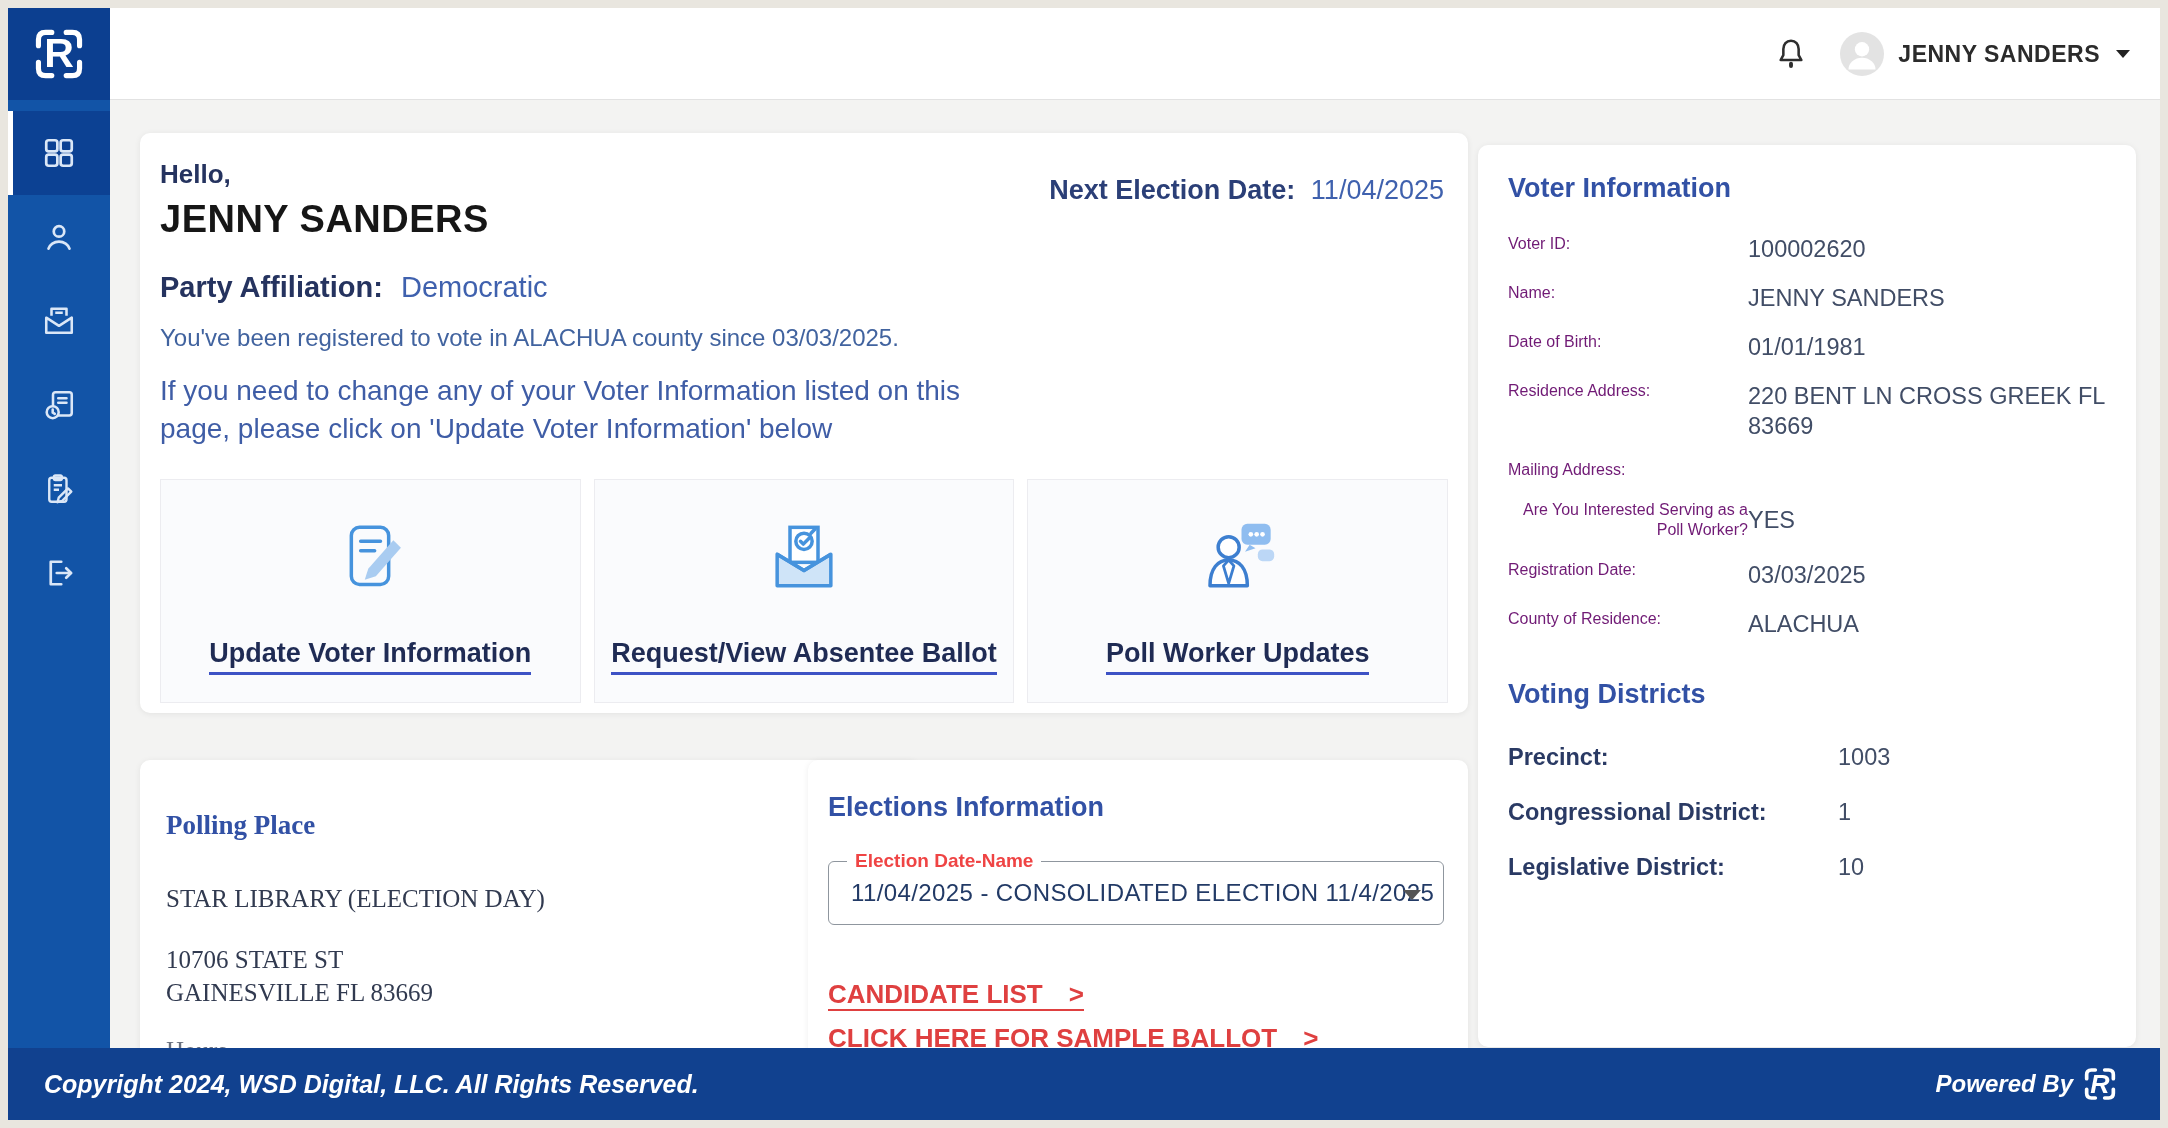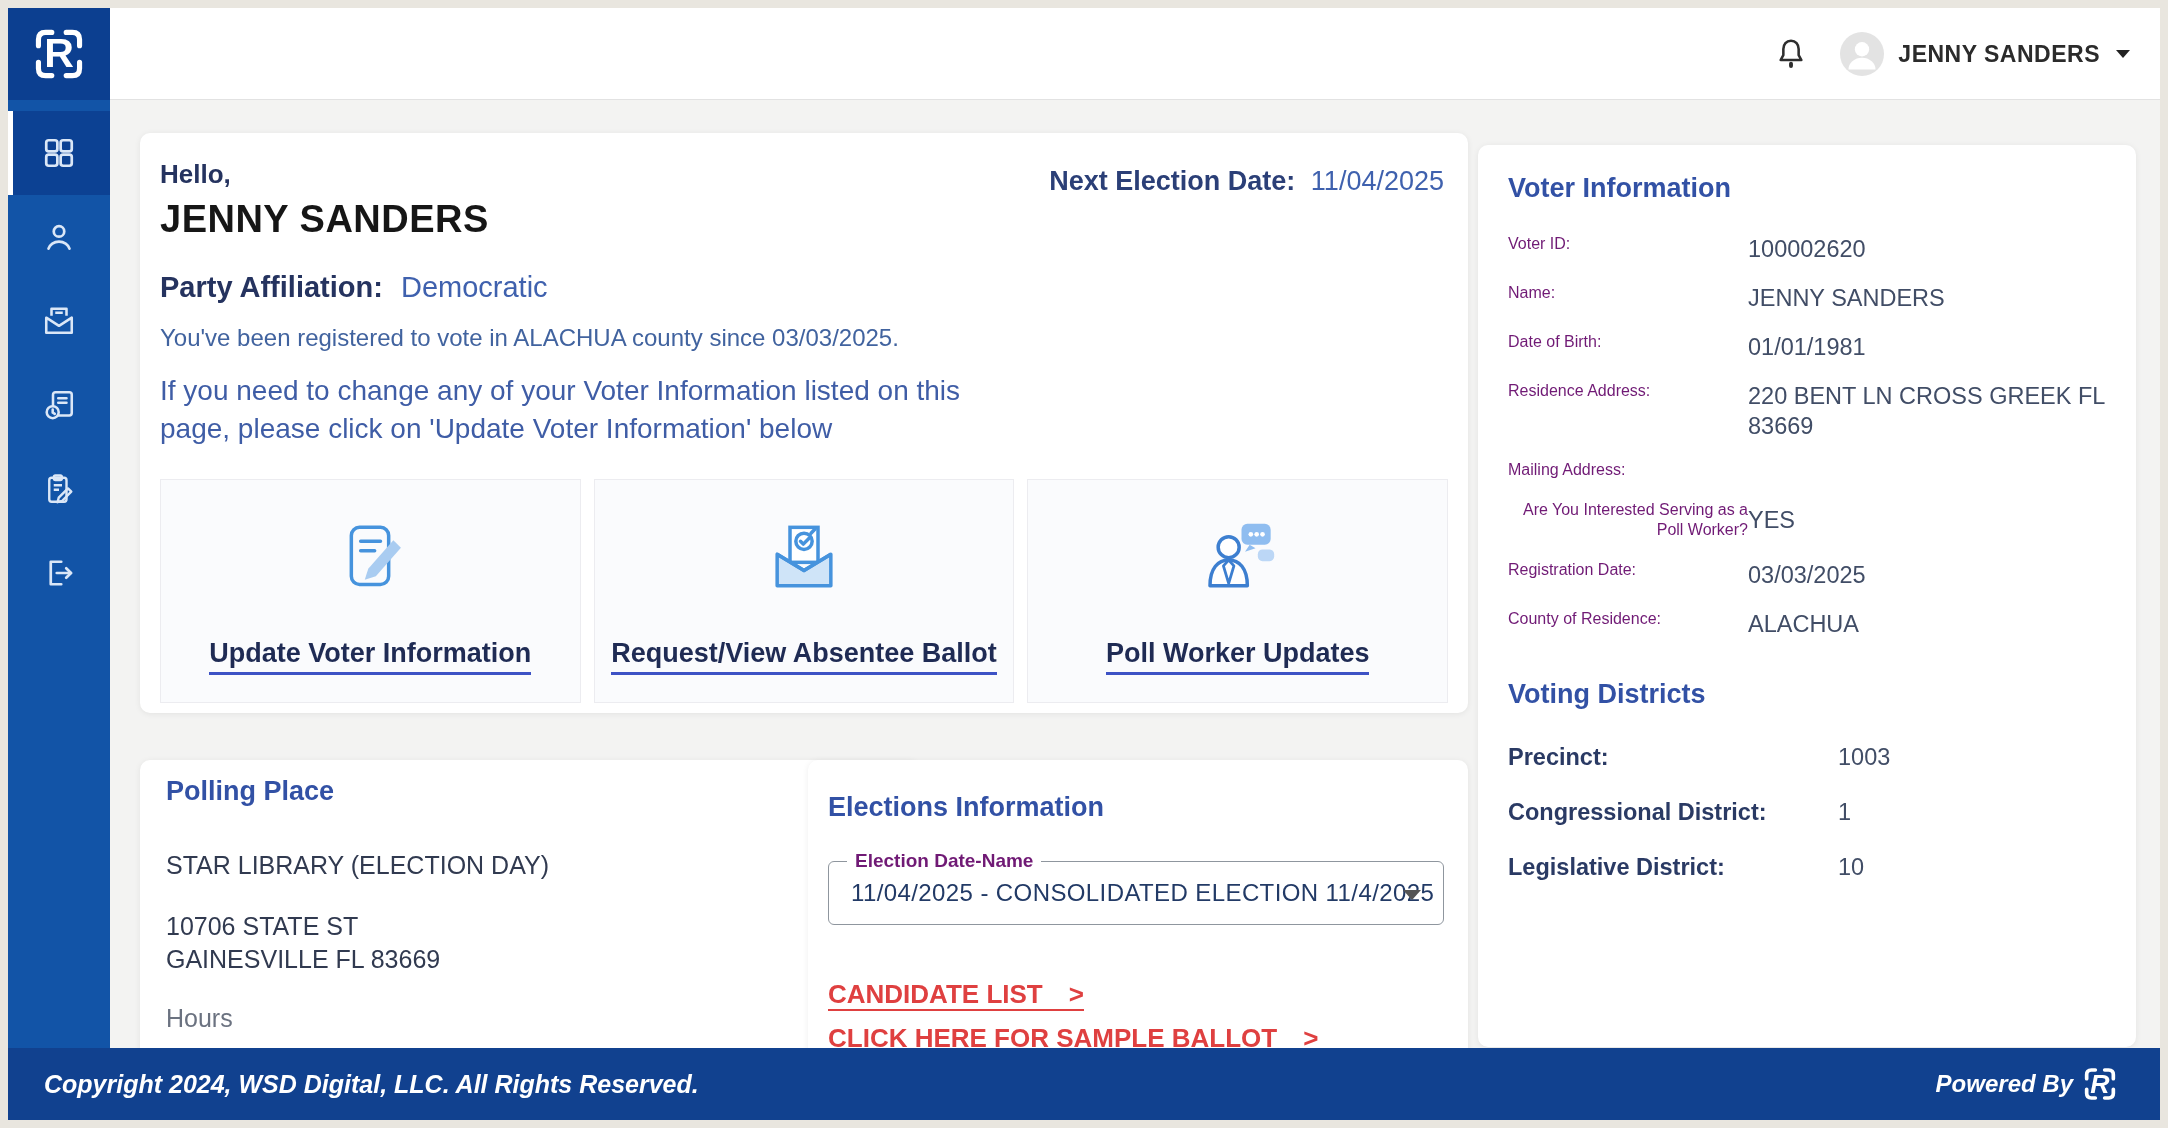--- a/index.html
+++ b/index.html
@@ -31,44 +31,44 @@
 
   
   .content { position:absolute; left:102px; top:92px; right:0; bottom:72px; background:#f3f3f2; overflow:hidden; }
   .card { position:absolute; background:#ffffff; border-radius:10px; box-shadow:0 1px 6px rgba(0,0,0,.07); }
 
   
   .welcome-card { left:30px; top:33px; width:1328px; height:580px; padding:26px 20px 0 20px; }
   .welcome-top { display:flex; justify-content:space-between; align-items:flex-start; }
   .greeting { font-size:26px; font-weight:600; color:#25335f; }
   .big-name { font-size:38px; font-weight:600; color:#161616; margin-top:8px; letter-spacing:.5px; }
-  .next-election { font-size:27px; margin-top:7px; padding-right:4px; }
+  .next-election { font-size:27px; margin-top:16px; padding-right:4px; }
   .ne-label { font-weight:700; color:#2b3f77; }
   .ne-date { color:#3f61ae; margin-left:8px; }
   .party { margin-top:30px; font-size:29px; }
   .party-label { font-weight:700; color:#25335f; }
   .party-value { color:#3f61ae; margin-left:10px; }
   .registered { margin-top:20px; font-size:24px; color:#41639f; }
   .hint { margin-top:20px; font-size:28px; color:#3f5da6; max-width:810px; line-height:1.34; }
   .actions { margin-top:32px; display:flex; gap:13px; }
   .action-card { flex:1; height:224px; background:#fafbfd; border:1px solid #ececf0; border-radius:0; display:flex; flex-direction:column; align-items:center; justify-content:center; cursor:pointer; }
   .action-icon { height:104px; display:flex; align-items:center; justify-content:center; margin-bottom:26px; }
   .action-label { font-size:27px; font-weight:700; color:#1f2b54; border-bottom:3px solid #3d52c5; padding-bottom:3px; }
 
   
-  .polling-card { left:30px; top:660px; width:779px; height:310px; padding:16px 26px 0 26px; }
+  .polling-card { left:30px; top:660px; width:779px; height:310px; padding:50px 26px 0 26px;font-family:Liberation Serif, serif; }
   .card-title { font-size:27px; font-weight:600; color:#3251a5; }
   .place-name { margin-top:44px; font-size:25px; color:#313a50; }
   .place-addr { margin-top:30px; font-size:25px; color:#313a50; line-height:1.32; }
   .hours-label { margin-top:28px; font-size:25px; color:#6b7280; }
 
   
   .elections-card { left:698px; top:660px; width:660px; height:310px; padding:32px 24px 0 20px; }
   .select-box { position:relative; margin-top:38px; height:64px; border:1.5px solid #8f969e; border-radius:6px; background:#fff; cursor:pointer; }
-  .select-label { position:absolute; top:-12px; left:18px; background:#ffffff; padding:0 8px; font-size:19px; font-weight:700; color:#701a75; }
+  .select-label { position:absolute; top:-12px; left:18px; background:#ffffff; padding:0 8px; font-size:19px; font-weight:700; color:#ef4444; }
   .select-value { display:block; line-height:61px; padding-left:22px; font-size:24px; color:#223a66; letter-spacing:.4px; white-space:nowrap; }
   .select-caret { position:absolute; right:22px; top:28px; width:0; height:0; border-left:9px solid transparent; border-right:9px solid transparent; border-top:10px solid #555; }
   .election-links { margin-top:56px; }
   .election-link { display:inline-block; font-size:26px; font-weight:700; color:#df4040; border-bottom:2.5px solid #df4040; padding-bottom:2px; margin-bottom:14px; cursor:pointer; }
   .election-link .arrow { margin-left:26px; }
   .election-links .row { line-height:1; }
 
   
   .voter-panel { left:1368px; top:45px; width:658px; height:902px; padding:28px 15px 0 30px; }
   .panel-title { font-size:27px; font-weight:600; color:#3251a5; margin-bottom:30px; }

